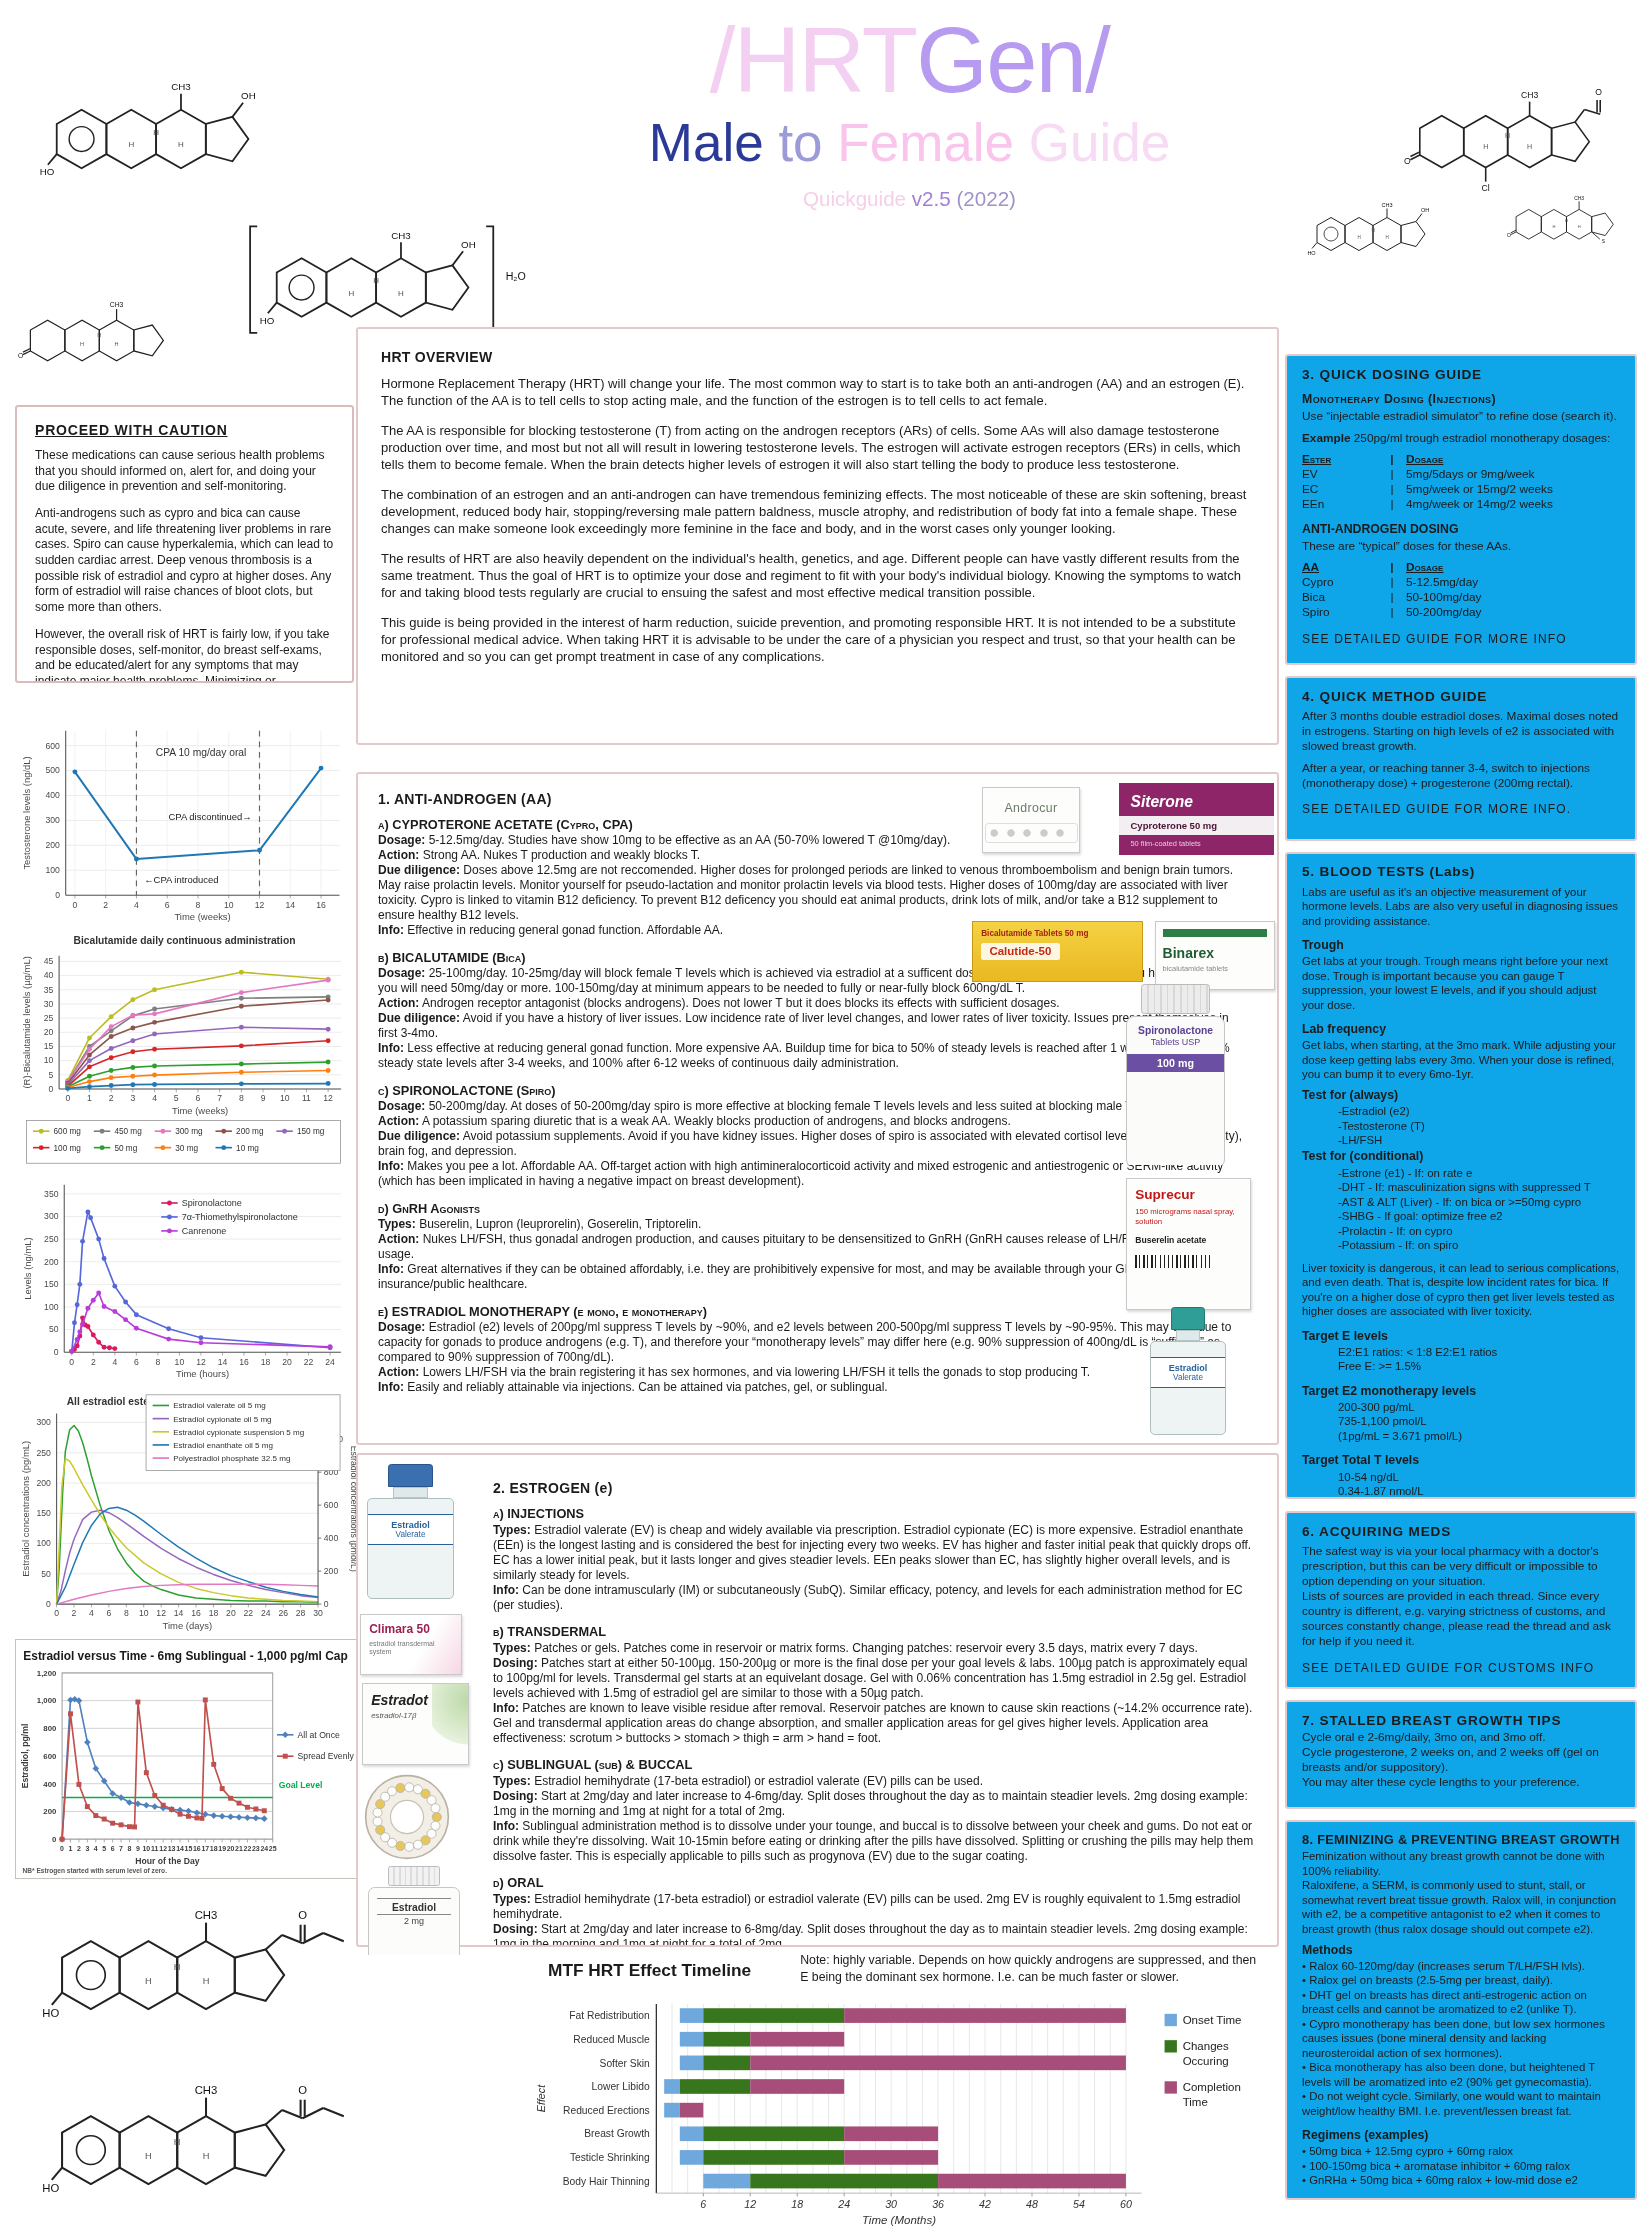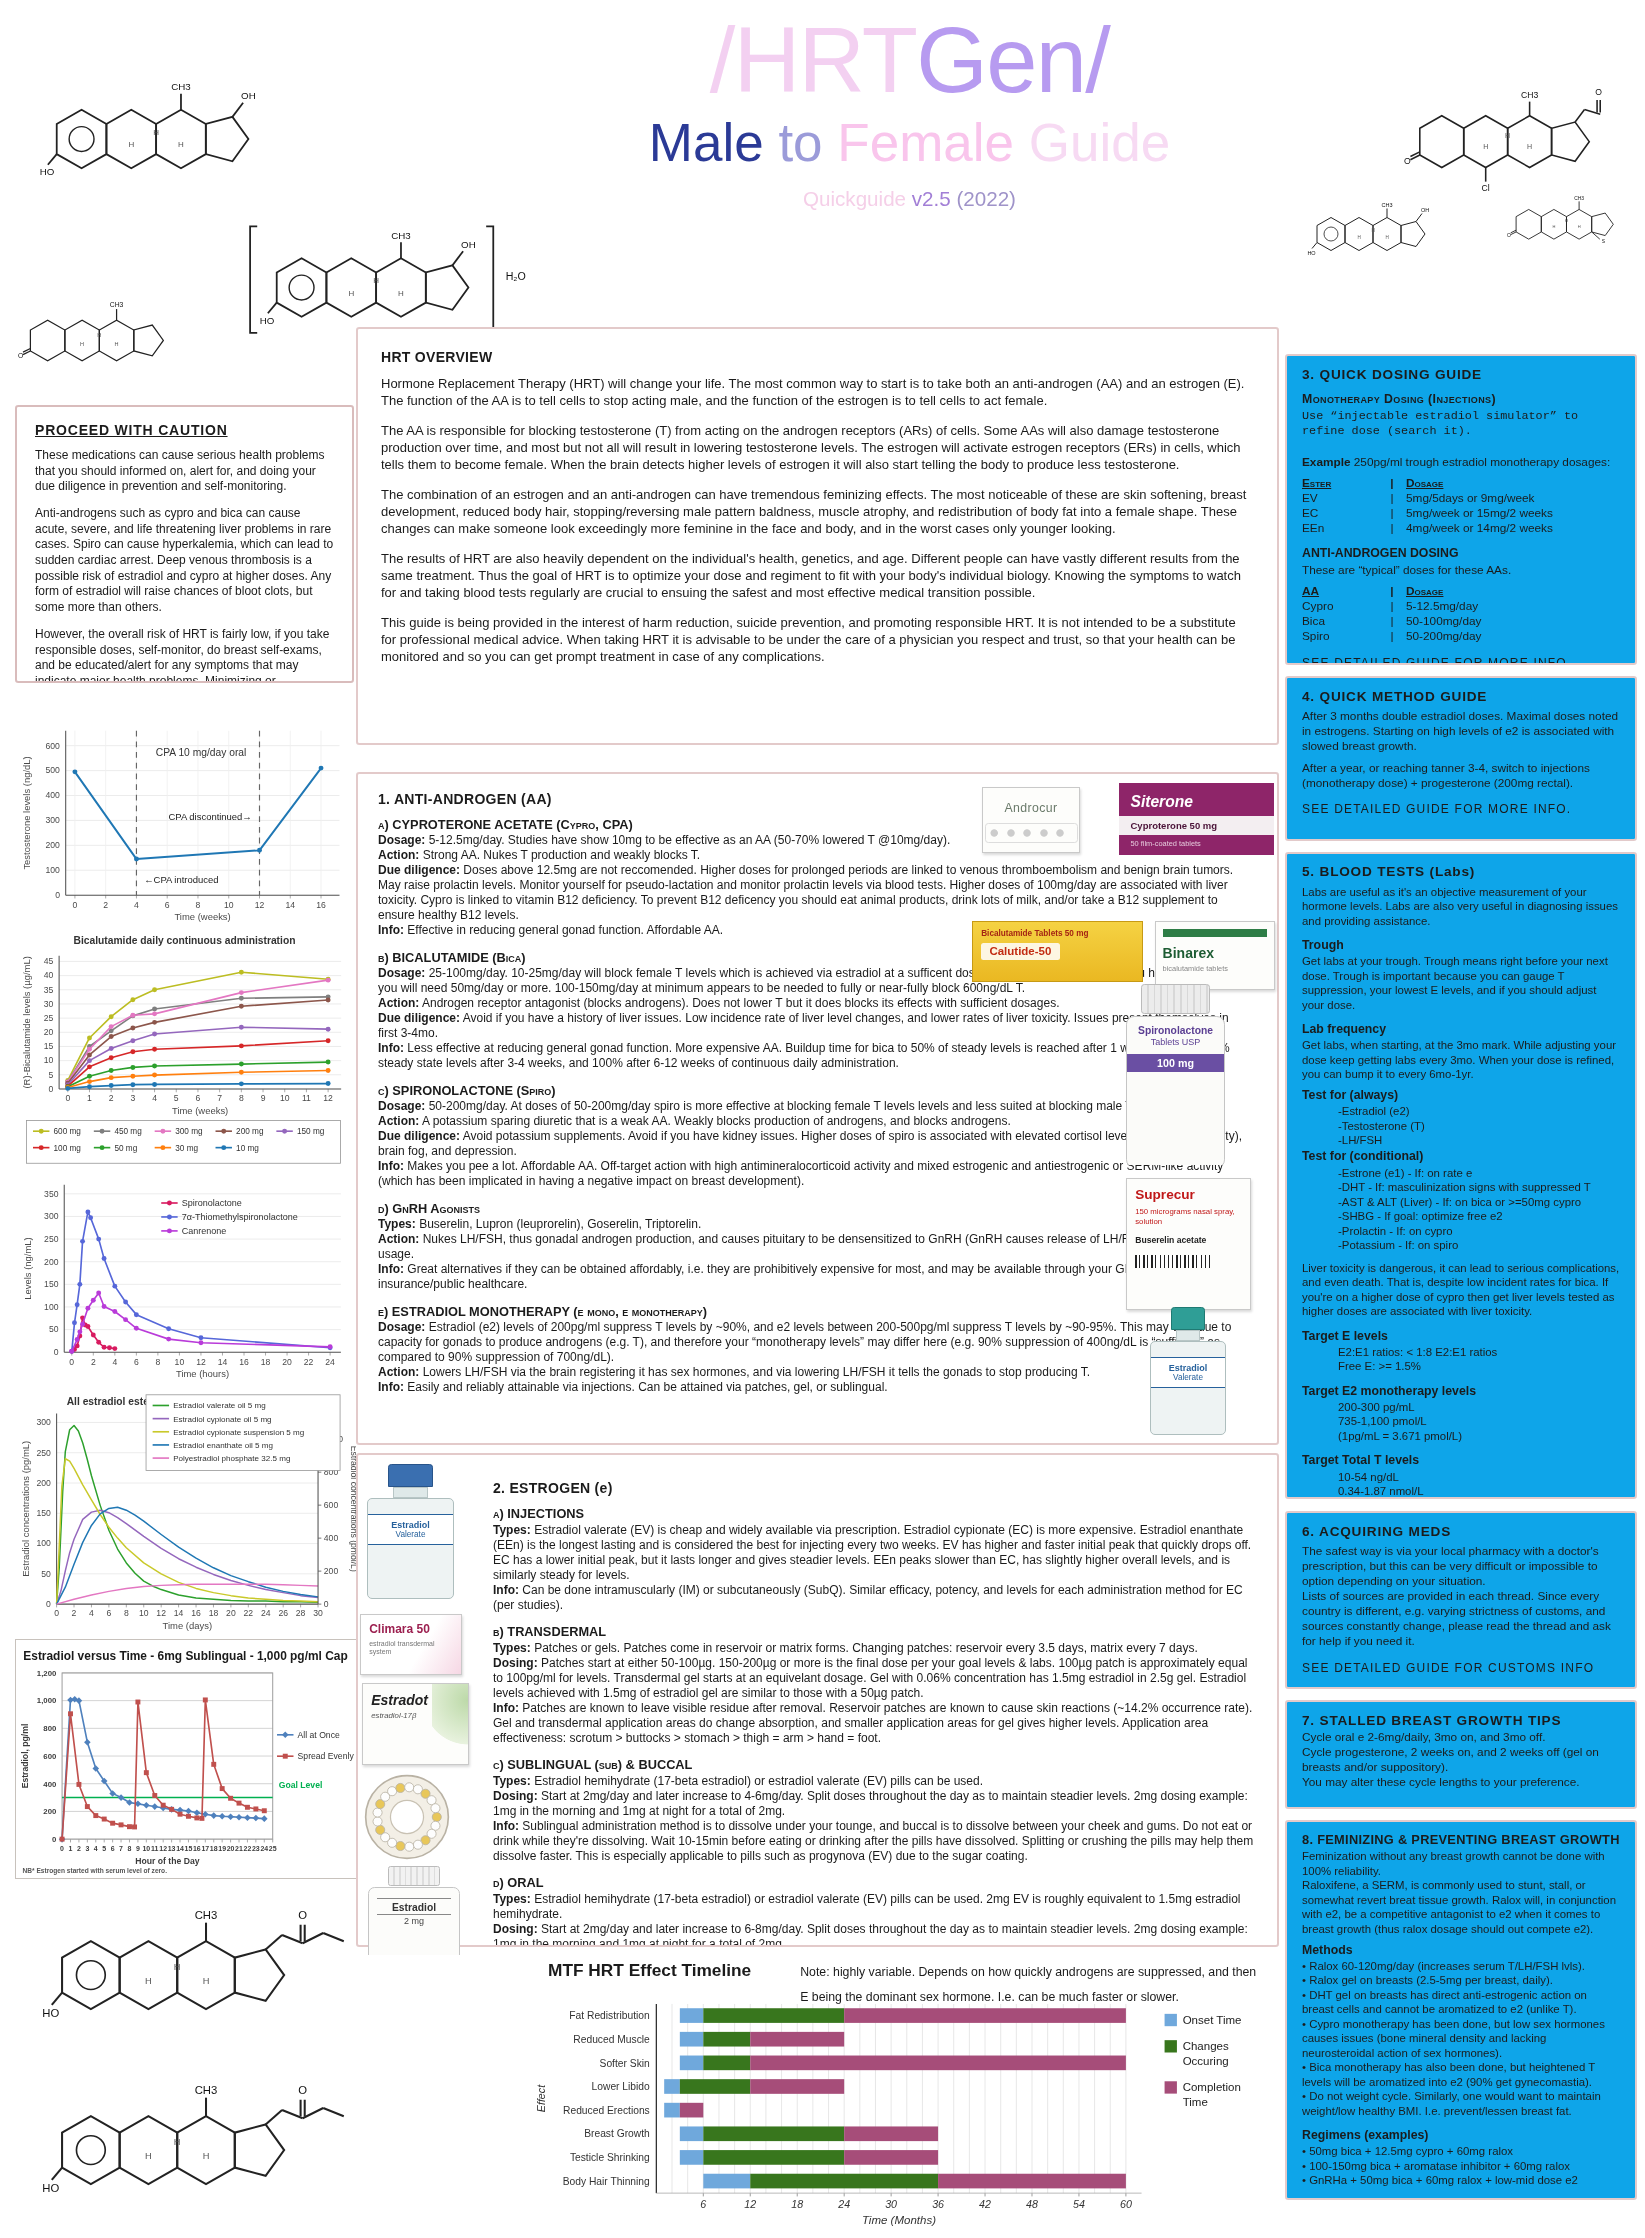--- a/index.html
+++ b/index.html
@@ -50,21 +50,21 @@
   .dtable .c1{width:76px;}
   .dtable .cb{width:28px;text-align:center;}
   .dtable .hd span{font-variant:small-caps;font-weight:bold;text-decoration:underline;}
   .dtable .hd .cb{text-decoration:none;}
   
   .chart{position:absolute;}
   .chartbox{position:absolute;border:1.6px solid #c8c2bc;background:#fff;box-sizing:border-box;}
   .tlbox{position:absolute;background:#fff;}
   .tl-head{display:flex;align-items:flex-start;}
   .tl-title{font-size:17.3px;font-weight:bold;margin:11.5px 0 0 15px;white-space:nowrap;}
-  .tl-note{font-size:12.3px;line-height:25px;margin:12px 0 0 49px;width:461px;}
+  .tl-note{font-size:12.3px;line-height:17px;margin:4px 0 0 49px;width:461px;}
   
   .mol{position:absolute;}
   
   .prod{position:absolute;box-sizing:border-box;overflow:hidden;}
   .pr-box{border:0.8px solid #c9c9c9;background:#fdfdfb;box-shadow:0.8px 1.6px 2.5px rgba(0,0,0,.15);}
   .androcur{padding-top:13px;text-align:center;font-size:12.3px;color:#6a7a6a;letter-spacing:0.4px;}
   .andro-dots{margin:8.2px auto 0;width:91px;height:18px;border:0.8px solid #ddd;border-radius:3.3px;
       background:radial-gradient(circle 3.3px at 8.2px 9px,#ccc 3.3px,transparent 4.1px),
                  radial-gradient(circle 3.3px at 25px 9px,#ccc 3.3px,transparent 4.1px),
                  radial-gradient(circle 3.3px at 41px 9px,#ccc 3.3px,transparent 4.1px),
@@ -994,21 +994,21 @@
           <text x="790" y="80" text-anchor="start" font-size="14" fill="#222">Occuring</text>
           <rect x="768" y="100" width="15" height="15" fill="#a64d79" stroke="none" stroke-width="1"></rect>
           <text x="790" y="112" text-anchor="start" font-size="14" fill="#222">Completion</text>
           <text x="790" y="130" text-anchor="start" font-size="14" fill="#222">Time</text>
         </svg></div>
   </div>
 
   <div class="rbox" style="left:1285px;top:354px;width:352px;height:311px;">
     <h3>3. QUICK DOSING GUIDE</h3>
     <h4 class="sc">Monotherapy Dosing (Injections)</h4>
-    <p style="margin-bottom:16px;font-family:Liberation Mono, monospace;">Use “injectable estradiol simulator” to refine dose (search it).</p>
+    <p style="margin-bottom:7px;">Use “injectable estradiol simulator” to refine dose (search it).</p>
     <p><b>Example</b><span> 250pg/ml trough estradiol monotherapy dosages:</span></p>
     <div class="dtable">
         <div class="trow hd">
           <span class="c1">Ester</span>
           <span class="cb">|</span>
           <span>Dosage</span>
         </div>
         <div class="trow">
           <span class="c1">EV</span>
           <span class="cb">|</span>

